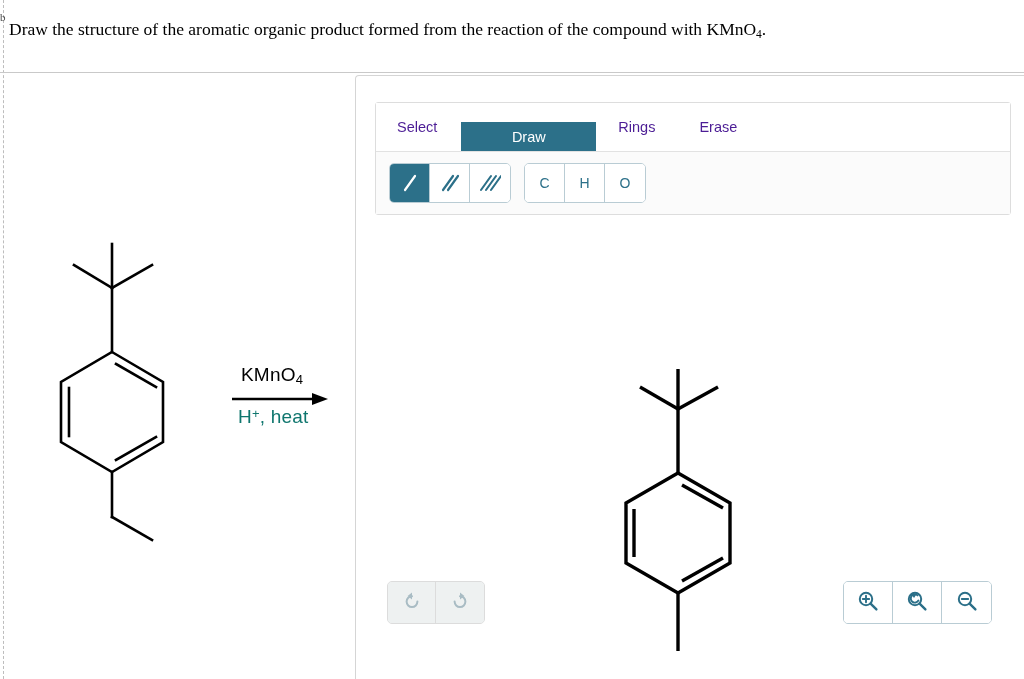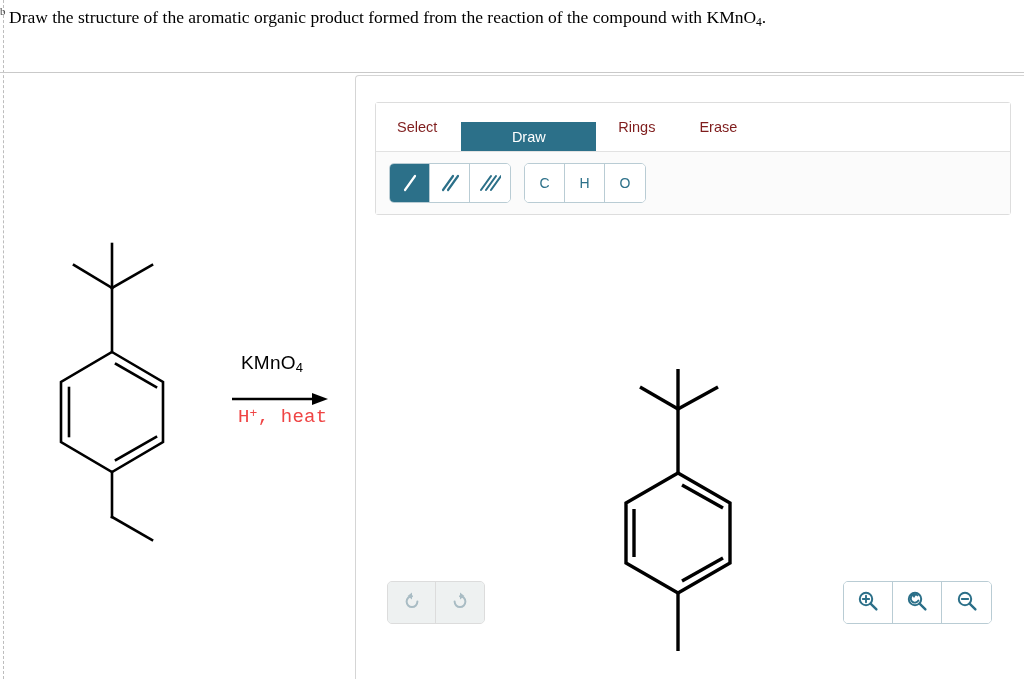--- a/index.html
+++ b/index.html
@@ -28,21 +28,21 @@
 
   
   .prompt {
     position: absolute;
     left: 0px;
     top: 2px;
     width: 1020px;
     font-family: "Liberation Serif", serif;
     font-size: 17.5px;
     color: #000000;
-    line-height: 19px;
+    line-height: 31px;
     white-space: nowrap;
   }
   .prompt .clip-glyph {
     display: inline-block;
     width: 9px;
     overflow: hidden;
     font-size: 11px;
     color: #4a4a4a;
     vertical-align: 2px;
   }
@@ -66,34 +66,34 @@
     left: 30px;
     top: 225px;
     width: 330px;
     height: 330px;
   }
   .scheme svg { display: block; }
 
   .reagent-top {
     position: absolute;
     left: 241px;
-    top: 352px;
+    top: 364px;
     font-family: "Liberation Sans", sans-serif;
     font-size: 19px;
     color: #000;
     letter-spacing: .2px;
   }
   .reagent-top sub { font-size: 13px; vertical-align: -3px; }
   .reagent-bottom {
     position: absolute;
     left: 238px;
     top: 406px;
-    font-family: Liberation Mono, monospace;
+    font-family: Liberation Sans, sans-serif;
     font-size: 19px;
-    color: #ef4444;
+    color: #0f766e;
     letter-spacing: .2px;
   }
   .reagent-bottom sup { font-size: 13px; vertical-align: 5px; }
 
   
   .editor-panel {
     position: absolute;
     left: 355px;
     top: 75px;
     width: 669px;
@@ -122,21 +122,21 @@
     height: 48px;
     background: #ffffff;
     border-bottom: 1px solid #e2e2e2;
   }
   .tab {
     display: flex;
     align-items: center;
     justify-content: center;
     padding: 0 22px;
     font-size: 14.5px;
-    color: #7f1d1d;
+    color: #4c1d95;
     cursor: pointer;
     user-select: none;
     background: transparent;
     border: none;
     font-family: "Liberation Sans", sans-serif;
   }
   .tab.first { padding-left: 21px; padding-right: 24px; }
   .tab.active {
     background: #2c7089;
     color: #ffffff;

